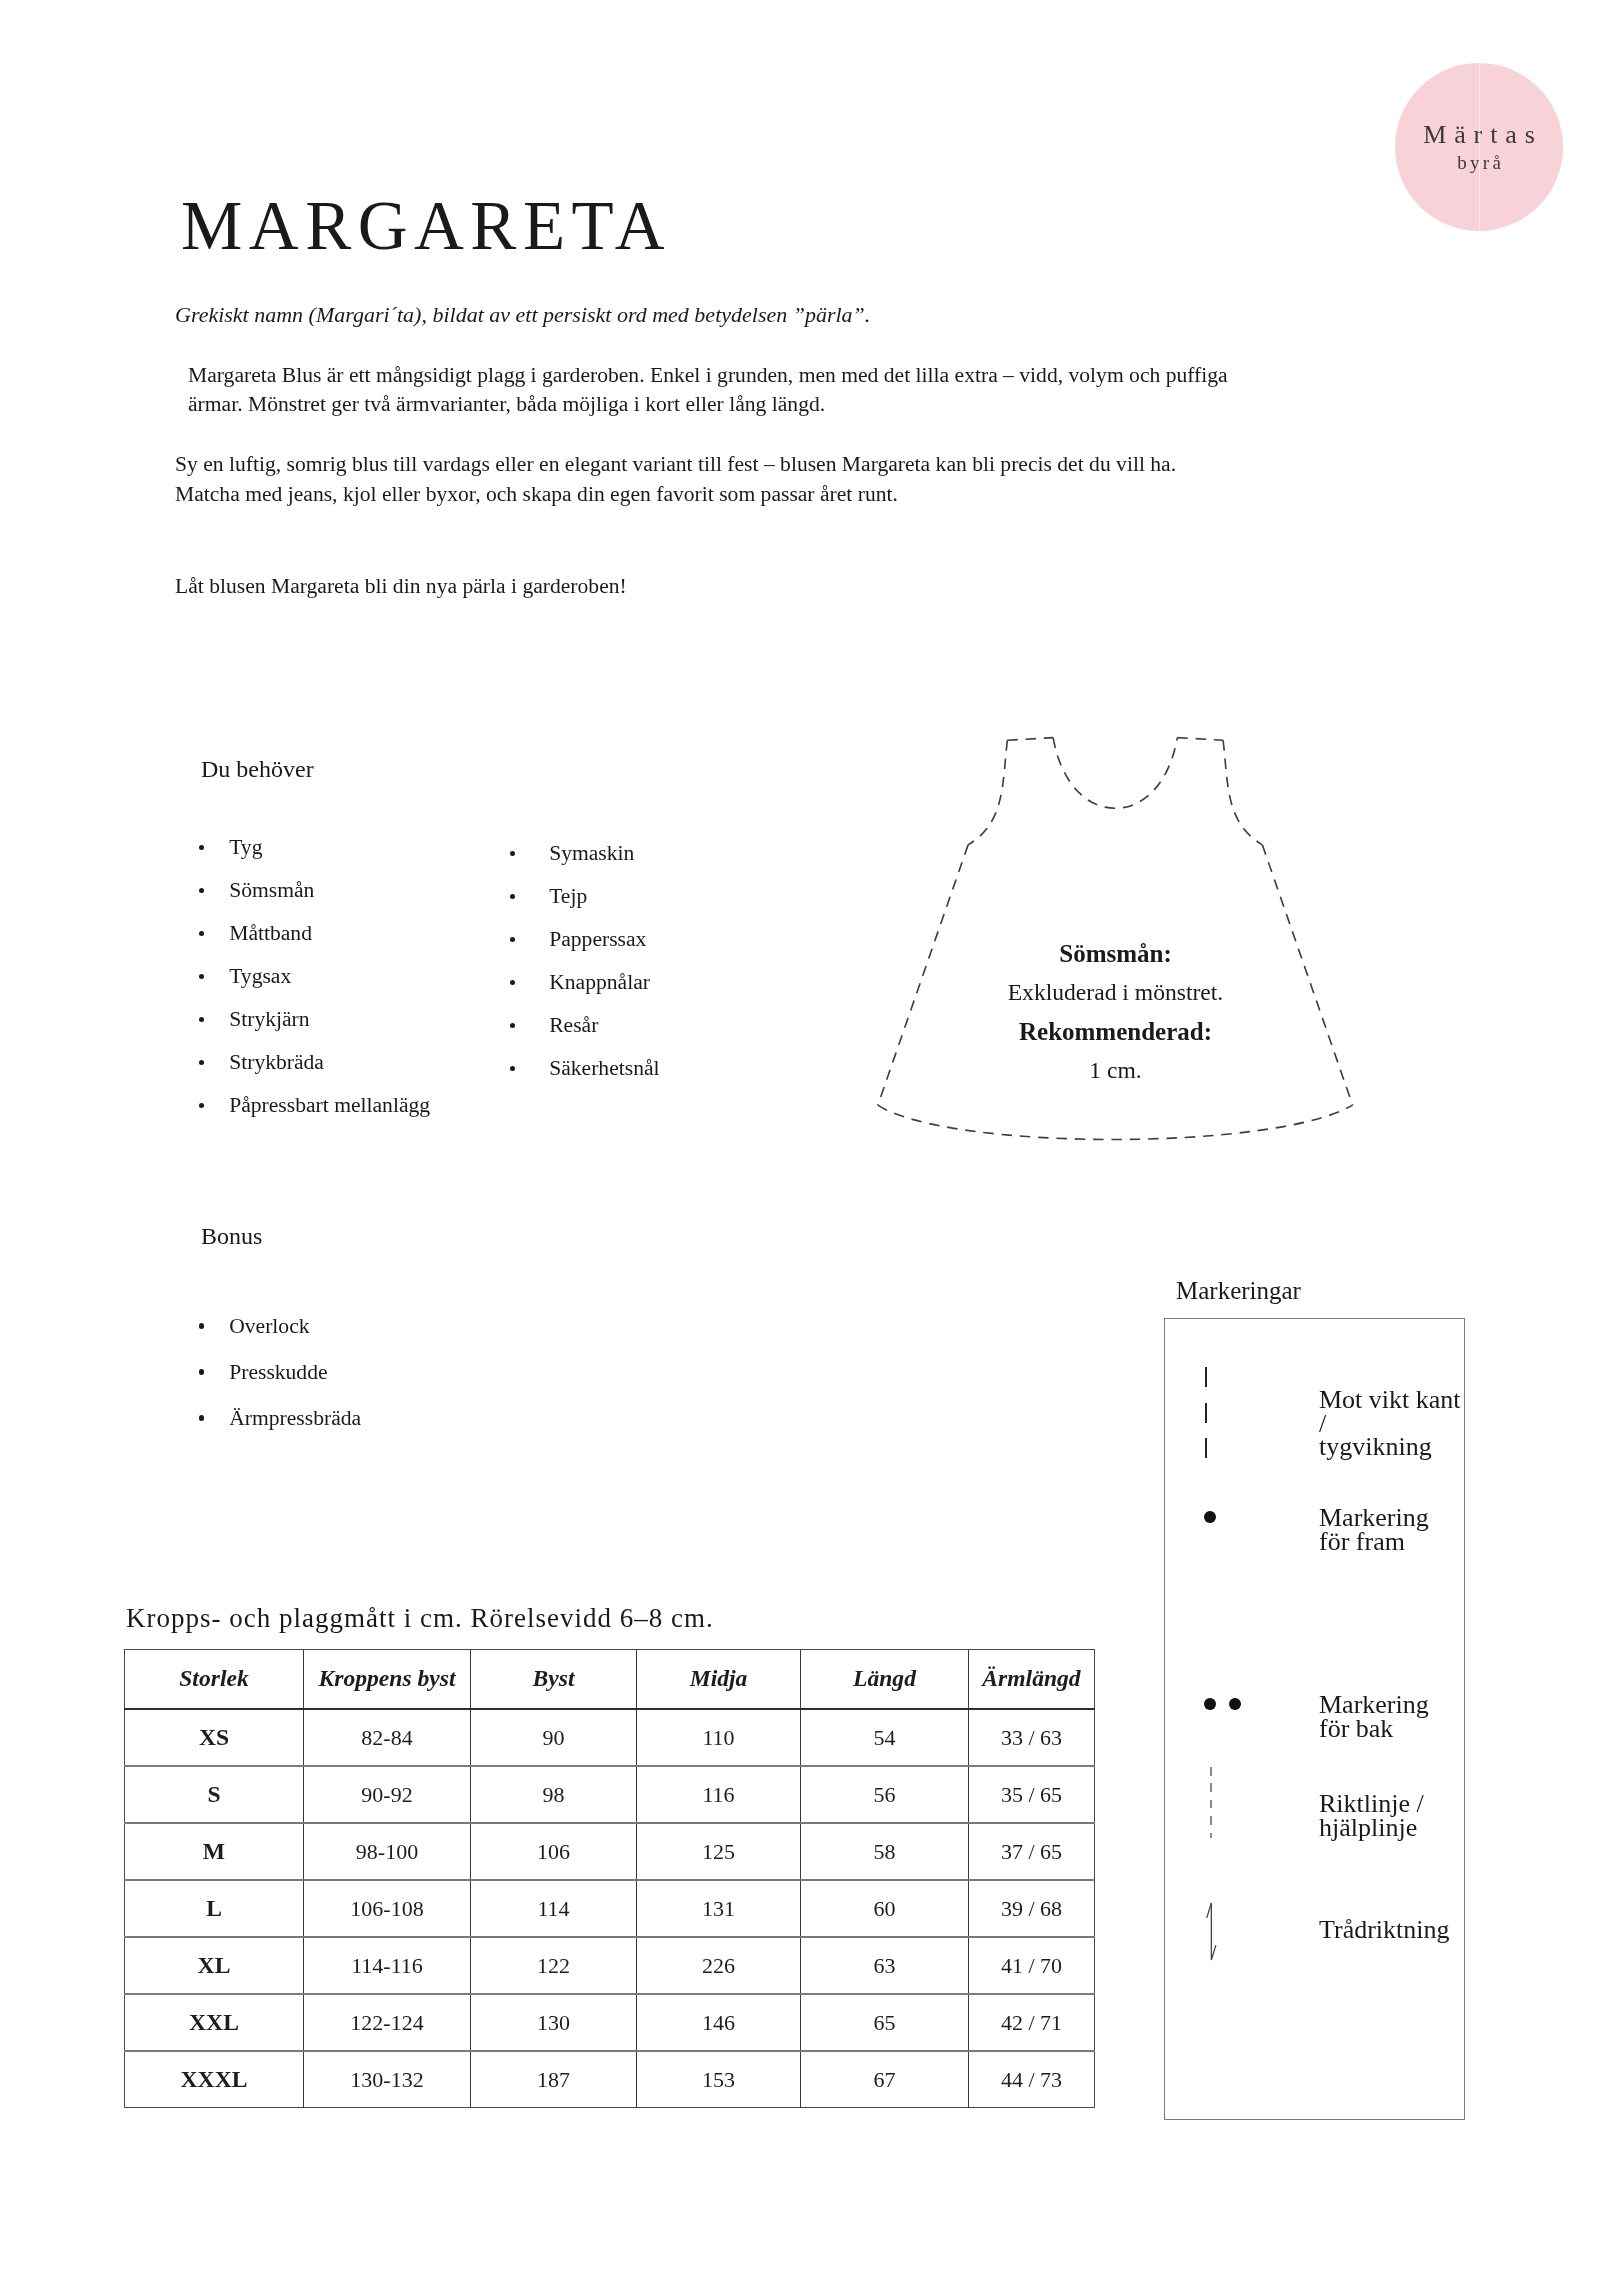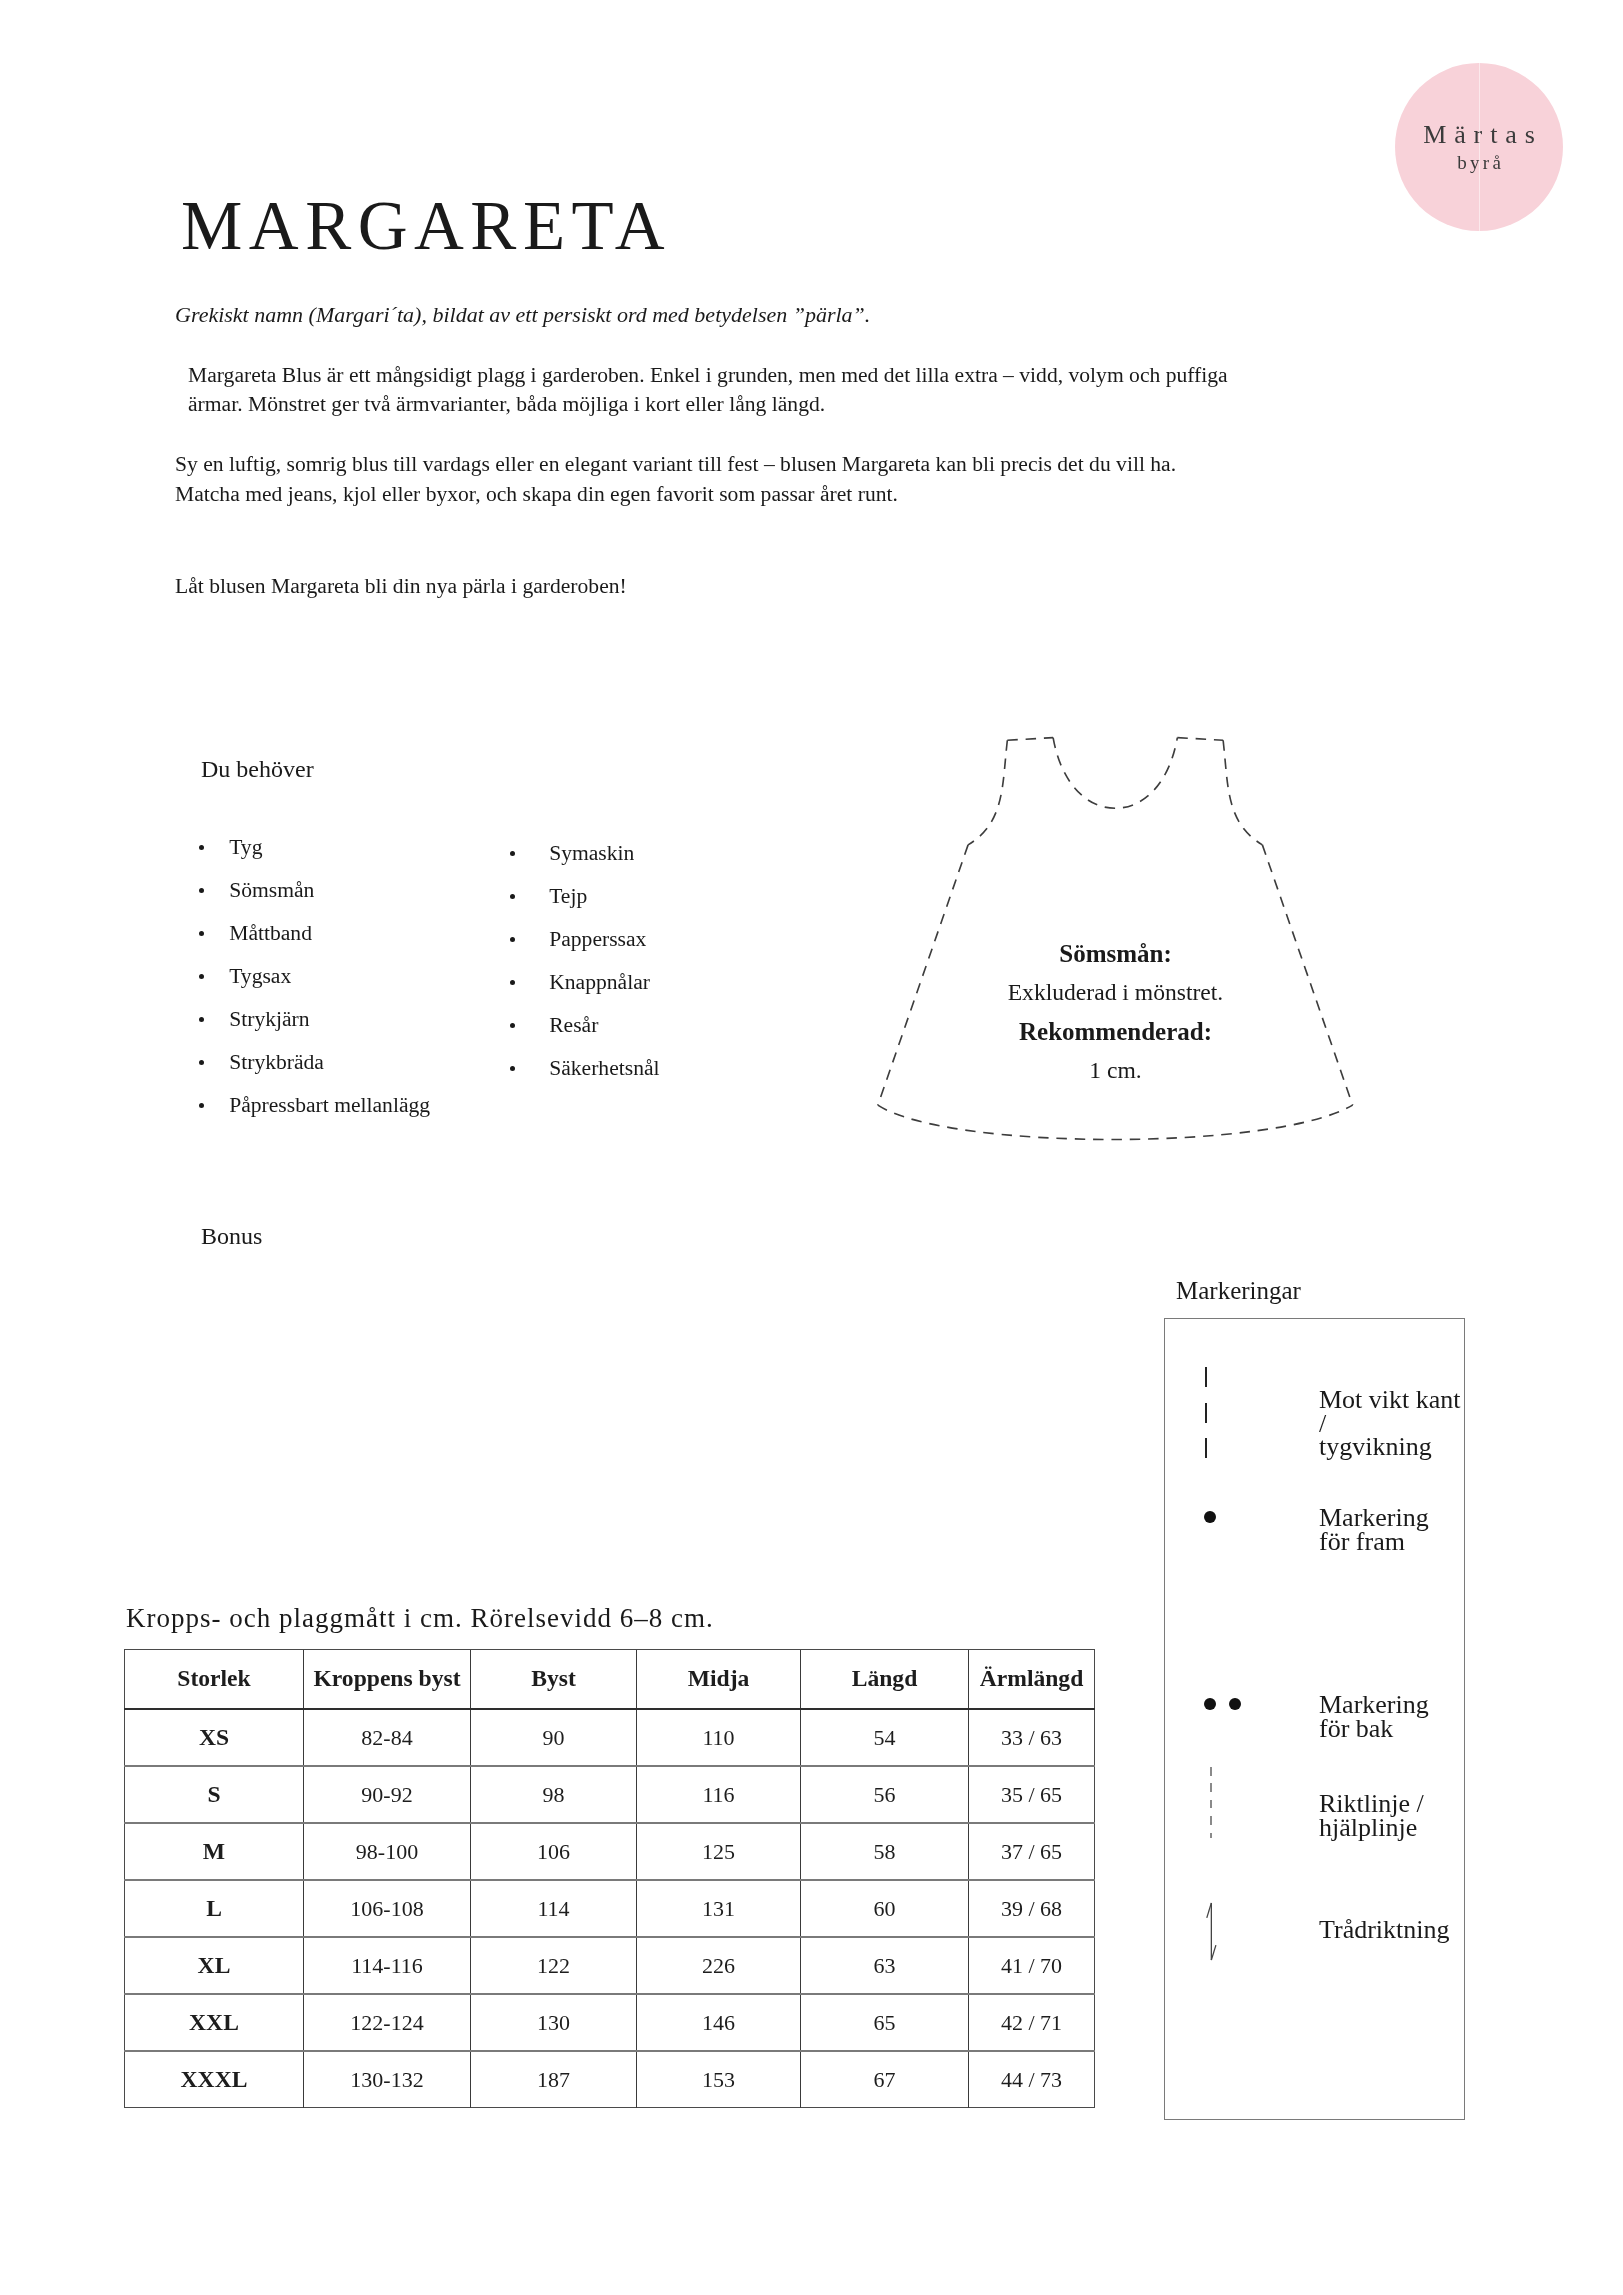--- a/index.html
+++ b/index.html
@@ -53,21 +53,21 @@
   .guide-line{position:absolute;left:45px;top:448px;width:2px;height:71px;
       background:repeating-linear-gradient(#8a8a8a 0 8.5px, transparent 8.5px 16.4px);}
 
   
   .table-title{left:126px;top:1603px;font-size:27px;letter-spacing:1px;}
   table.meas{position:absolute;left:124px;top:1649px;border-collapse:collapse;table-layout:fixed;
       border:1.3px solid #4a4a4a;font-family:"Liberation Serif", serif;color:#1d1d1d;}
   table.meas th, table.meas td{border-left:1.3px solid #3a3a3a;border-top:2px solid #7a7a7a;
       text-align:center;vertical-align:middle;padding:0;}
   table.meas th{height:58px;font-size:23.6px;font-weight:bold;line-height:1.15;border-top:1.3px solid #4a4a4a;
-      border-bottom:2.6px solid #2e2e2e;}
+      border-bottom:2.6px solid #2e2e2e;font-style:italic;}
   table.meas td{height:55px;font-size:22px;}
   table.meas td.size{font-size:23.6px;font-weight:bold;}
   table.meas th:first-child, table.meas td:first-child{border-left:none;}
 </style>
 </head>
 <body>
 
 <div class="page">
 
   <div class="abs logo">
@@ -164,20 +164,34 @@
     </svg>
   </div>
   <div class="abs seam-text">
     <div class="l seam-b">Sömsmån:</div>
     <div class="l seam-r">Exkluderad i mönstret.</div>
     <div class="l seam-b">Rekommenderad:</div>
     <div class="l seam-r">1 cm.</div>
   </div>
 
   <div class="abs sec-heading" style="left:201px;top:1223px;">Bonus</div>
+  <div class="abs blist bonus-list" style="left:199px;top:1303px;">
+    <div class="li-row bonus-li">
+        <span class="dot"></span>
+        <span class="li-label">Overlock</span>
+      </div>
+    <div class="li-row bonus-li">
+        <span class="dot"></span>
+        <span class="li-label">Presskudde</span>
+      </div>
+    <div class="li-row bonus-li">
+        <span class="dot"></span>
+        <span class="li-label">Ärmpressbräda</span>
+      </div>
+  </div>
 
   <div class="abs mark-heading">Markeringar</div>
   <div class="abs mark-box">
 
     <div class="fold-sym">
         <i></i>
         <i></i>
         <i></i>
       </div>
     <div class="mark-label" style="top:69px;">

